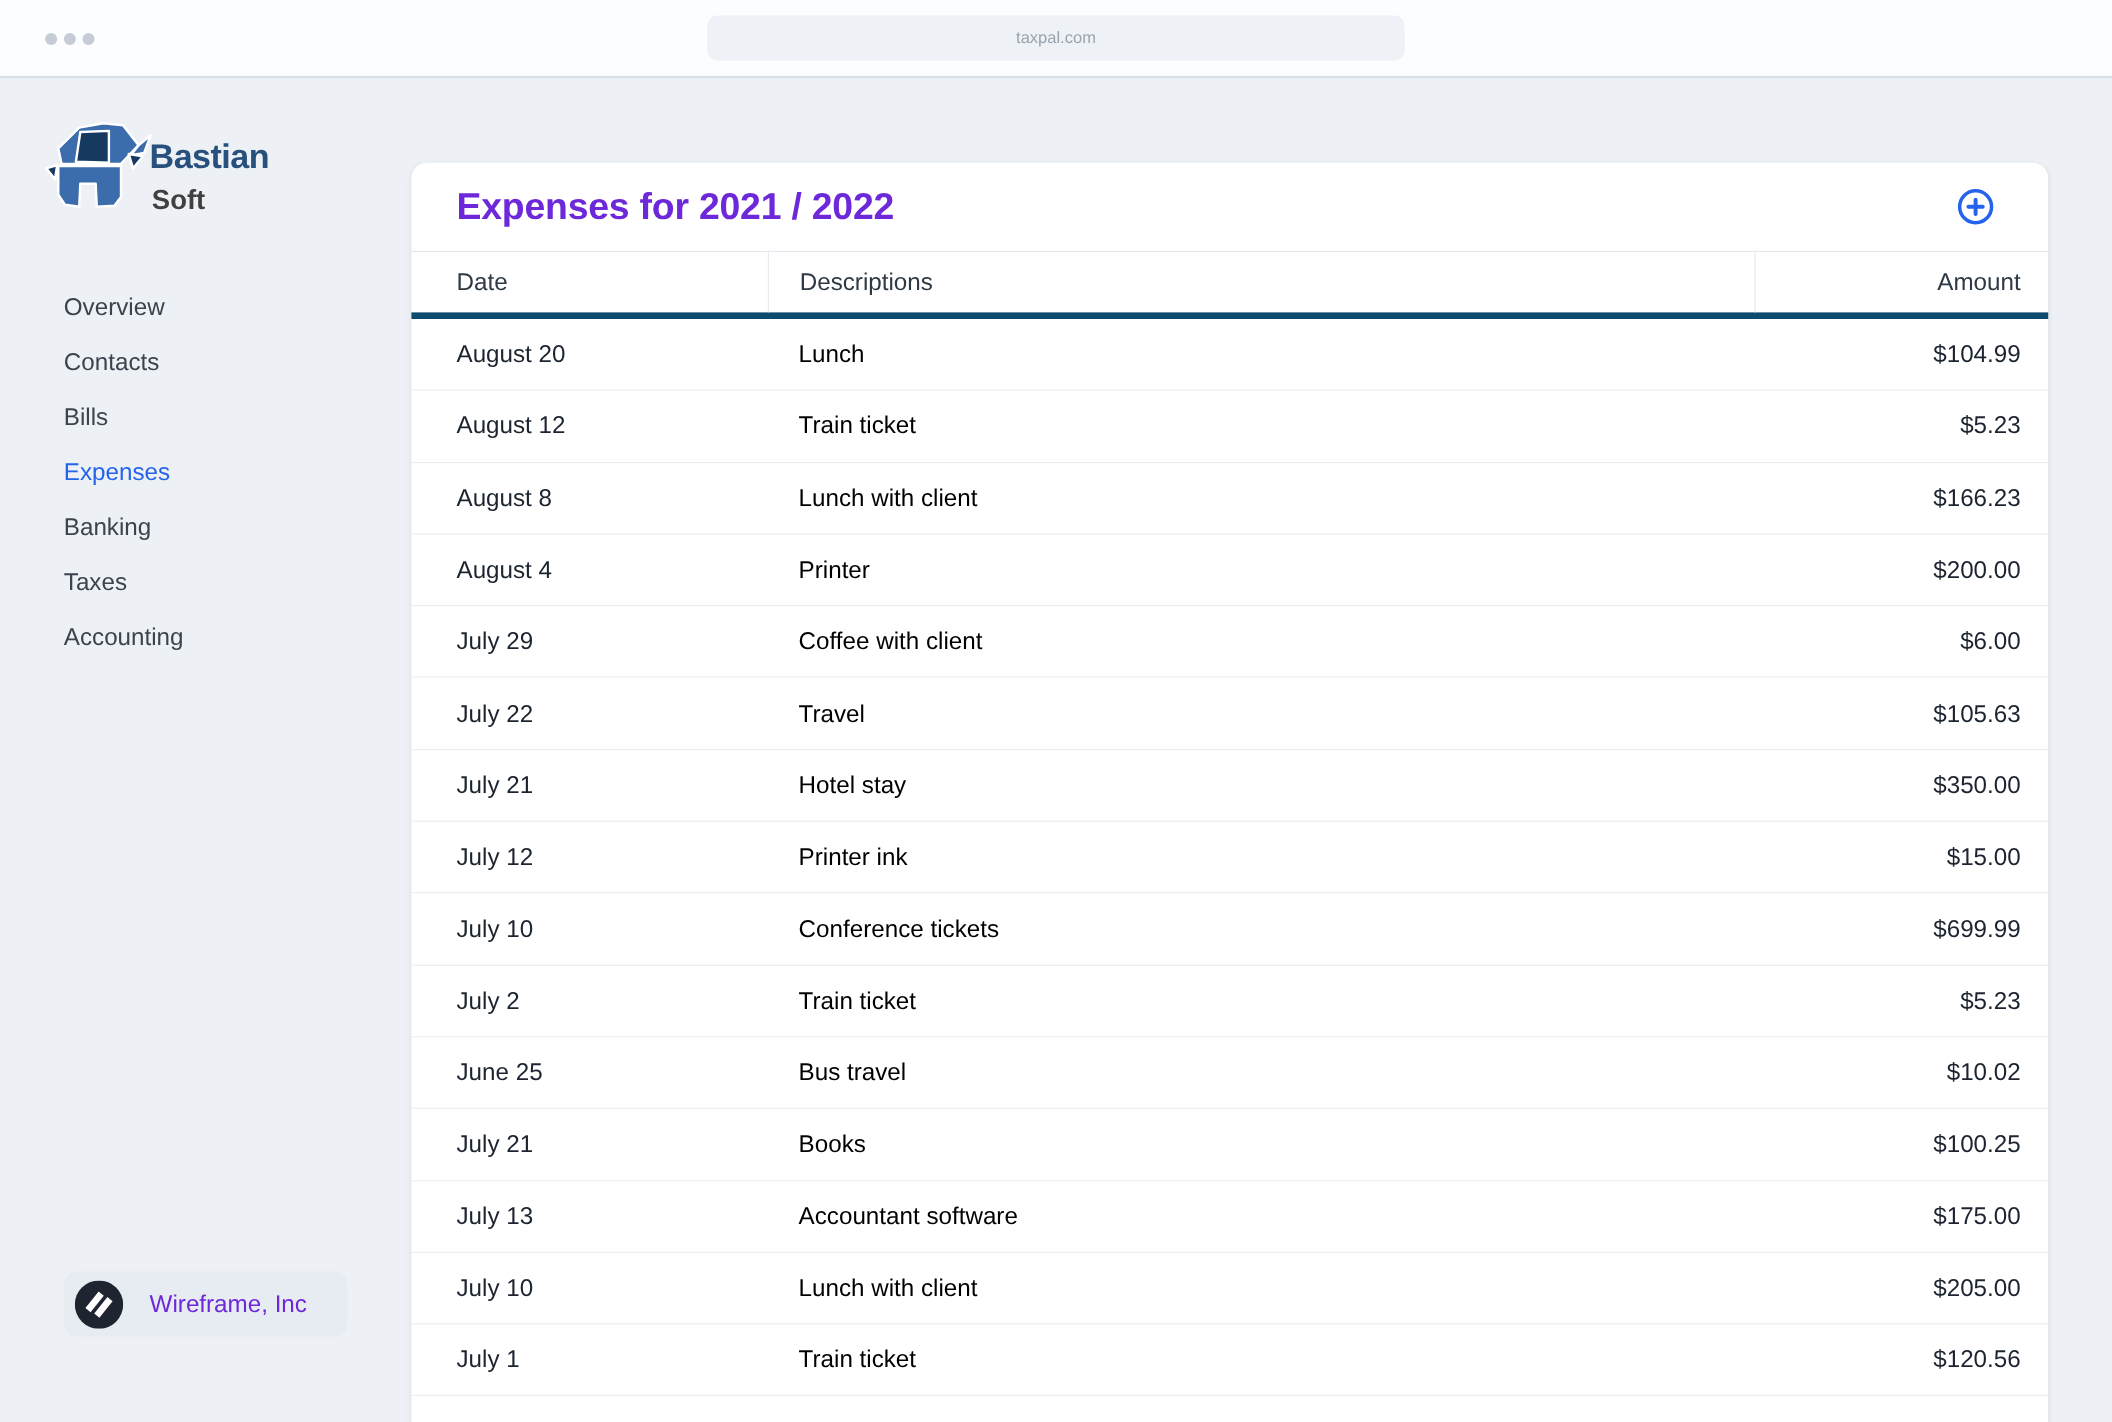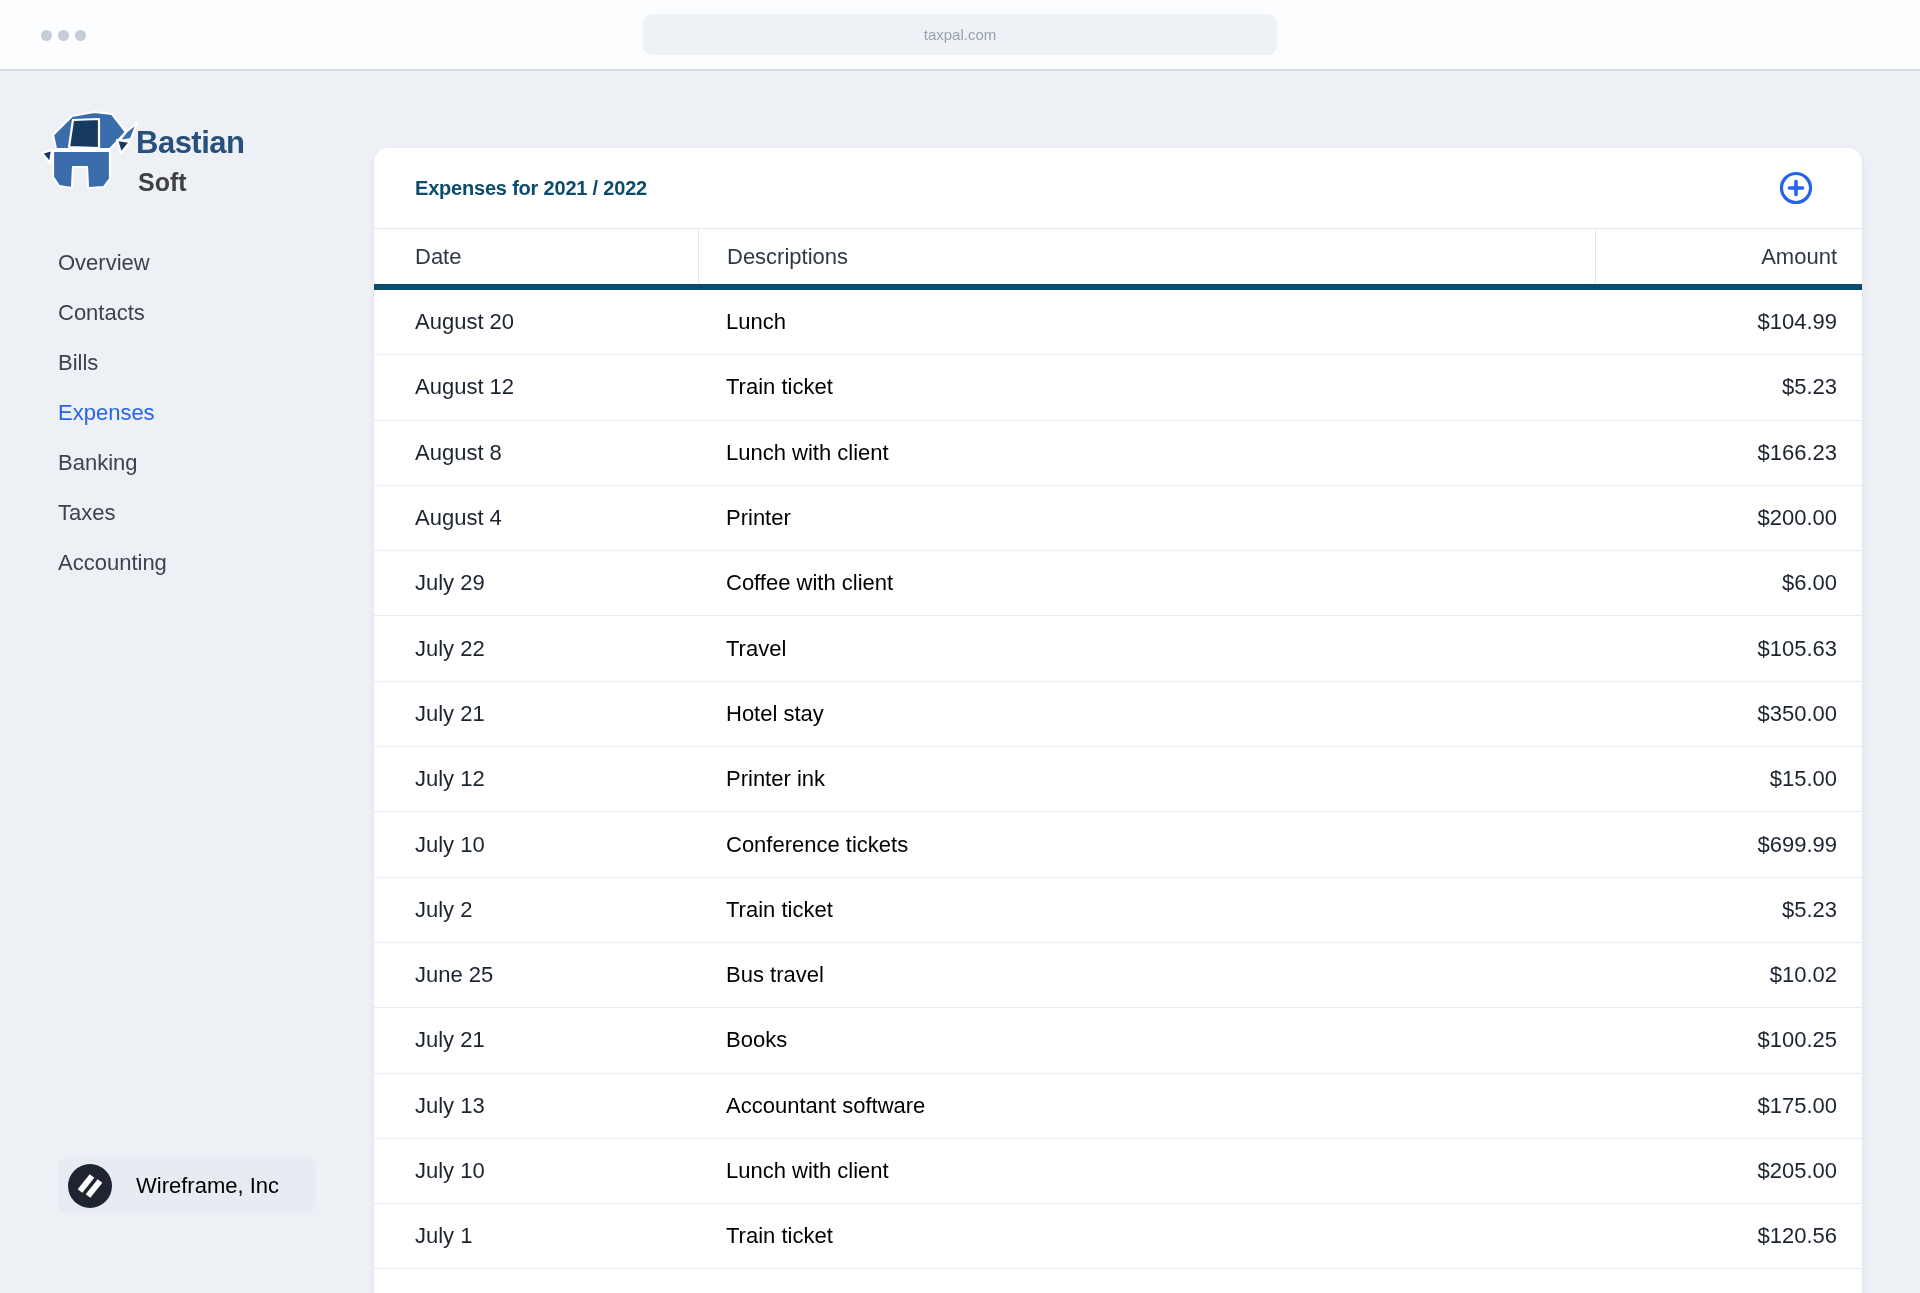--- a/index.html
+++ b/index.html
@@ -18,37 +18,37 @@
   
   .page { position:relative; width:1920px; height:1222px; background:#edf1f6; }
 
   
   .sidebar { position:absolute; left:0; top:0; width:444px; height:1222px;border-radius:31px; }
   .logo { position:absolute; left:38px; top:36px; display:flex; align-items:flex-start; }
   .logo svg.mark { width:100px; height:86px; }
   .wordmark { margin-left:-2px; margin-top:20px; line-height:1; }
   .wordmark .top { font-size:31px; font-weight:700; color:#27507c; letter-spacing:-.5px; }
   .wordmark .bottom { font-size:25px; font-weight:700; color:#404040; margin-top:12px; margin-left:2px; }
-  .nav { position:absolute; left:58px; top:167px; list-style:none; }
+  .nav { position:absolute; left:58px; top:183px; list-style:none; }
   .nav-item { height:50px; display:flex; align-items:center; font-size:22px;
     color:#3c434d; cursor:pointer; }
   .nav-item.active { color:#2563eb; }
   .org-badge { position:absolute; left:58px; top:1085px; width:258px; height:59px;
     background:#e7ebf2; border-radius:12px; display:flex; align-items:center;
     padding-left:10px; cursor:pointer; }
   .org-icon { width:44px; height:44px; }
-  .org-label { margin-left:24px; font-size:22px; color:#000000; }
+  .org-label { margin-left:24px; font-size:22px; color:#6d28d9; }
 
   
   .card { position:absolute; left:374px; top:77px; width:1488px; height:1220px;
     background:#ffffff; border-radius:14px;
     box-shadow:0 1px 2px rgba(16,24,40,.05), 0 2px 6px rgba(16,24,40,.06); }
   .card-header { height:80px; display:flex; align-items:center;
     padding:0 47px 0 41px; }
-  .card-title { font-size:20px; font-weight:700; color:#0c4a6e; letter-spacing:-.2px; }
+  .card-title { font-size:34px; font-weight:700; color:#6d28d9; letter-spacing:-.2px; }
   .add-btn { margin-left:auto; width:38px; height:38px; border:none; background:none;
     cursor:pointer; display:flex; align-items:center; justify-content:center; }
 
   .thead, .row { display:grid; grid-template-columns:324px 897px 1fr; }
   .thead { height:62px; border-top:1px solid #e3e8ee; border-bottom:6px solid #0c4a6e; }
   .thead .cell { display:flex; align-items:center; font-size:22px; color:#2e3945; }
   .thead .cell + .cell { border-left:1px solid #e3e8ee; }
   .cell.c-date { padding-left:41px; }
   .cell.c-desc { padding-left:28px; }
   .cell.c-amount { justify-content:flex-end; padding-right:25px; }

